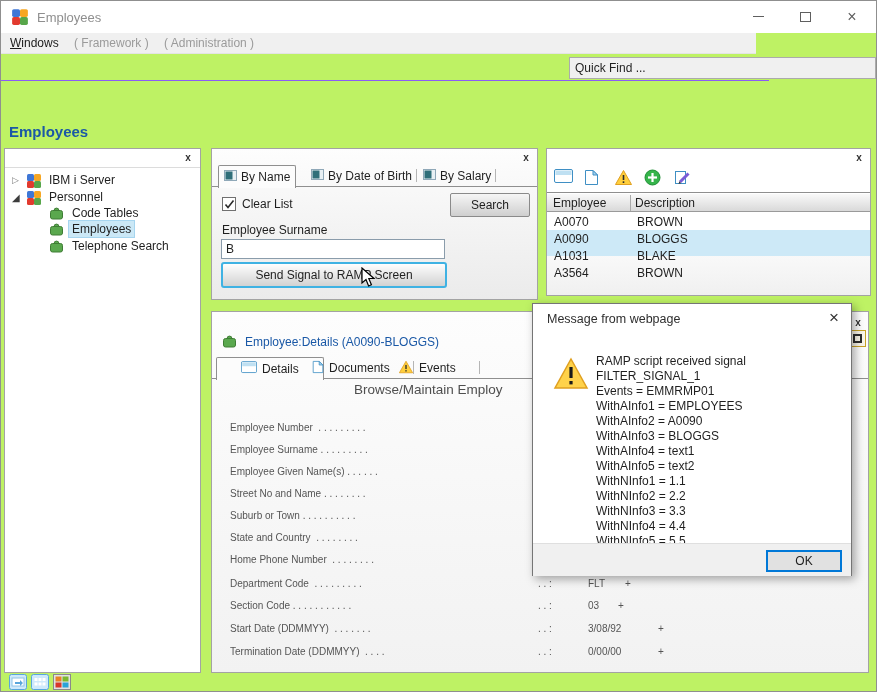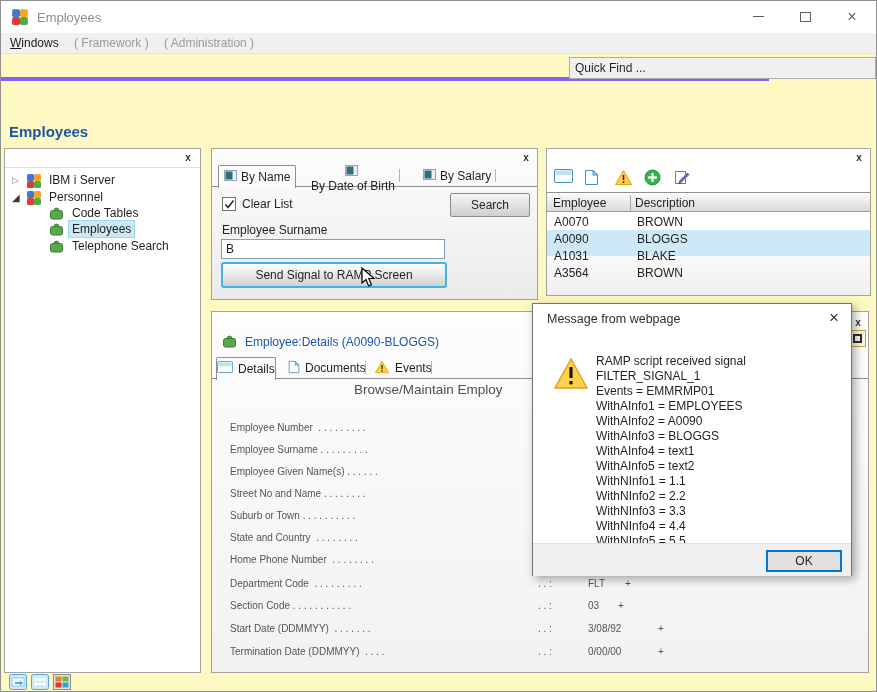--- a/index.html
+++ b/index.html
@@ -1,34 +1,34 @@
 <!DOCTYPE html>
 <html><head>
 <meta charset="utf-8">
 <style>
   html,body{margin:0;padding:0;background:#cfcfcf;}
   *{box-sizing:border-box;}
-  .win{position:relative;width:877px;height:692px;background:#fef9c3;border:1px solid #8f8f8f;
+  .win{position:relative;width:877px;height:692px;background:#bef264;border:1px solid #8f8f8f;
        font-family:"Liberation Sans","DejaVu Sans",sans-serif;font-size:12px;color:#1f1f1f;overflow:hidden;}
   
   .titlebar{position:absolute;left:0;top:0;width:875px;height:32px;background:#ffffff;}
   .app-icon{position:absolute;left:10px;top:7px;width:18px;height:18px;}
   .title-text{position:absolute;left:36px;top:9px;color:#8f8f8f;font-size:13px;}
   .winctl{position:absolute;top:0;width:40px;height:31px;display:flex;align-items:center;justify-content:center;cursor:default;}
   .winctl.min{left:737px;} .winctl.max{left:784px;} .winctl.close{left:831px;}
   .glyph-min{width:11px;height:1px;background:#5f5f5f;}
   .glyph-max{width:11px;height:10px;border:1px solid #5f5f5f;}
   .glyph-close{font-size:16px;color:#5f5f5f;line-height:16px;}
   
-  .menubar{position:absolute;left:0;top:32px;width:875px;height:21px;background:#f0f0f0;border-bottom:1px solid #e4e4e4;}
+  .menubar{position:absolute;left:0;top:32px;width:755px;height:21px;background:#f0f0f0;border-bottom:1px solid #e4e4e4;}
   .menu-item{display:inline-block;margin-top:3px;padding:0 6px;color:#9a9a9a;}
   .menu-item.first{margin-left:3px;color:#1a1a1a;}
   .menu-item.first::first-letter{text-decoration:underline;}
   
-  .toolrow{position:absolute;left:0;top:54px;width:768px;height:26px;border-bottom:4px solid #8b5cf6;}
+  .toolrow{position:absolute;left:0;top:54px;width:768px;height:26px;border-bottom:1px solid #8b5cf6;}
   .quickfind{position:absolute;left:568px;top:2px;width:307px;height:22px;background:#f0f0f0;border:1px solid #ababab;
              padding:3px 0 0 5px;color:#1f1f1f;}
   .heading{position:absolute;left:8px;top:122px;font-size:15px;font-weight:bold;color:#1a58a6;}
   
   .panel{position:absolute;border:1px solid #a3a3a3;}
   .pclose{position:absolute;font-size:10px;font-weight:bold;color:#333;width:12px;height:12px;text-align:center;line-height:12px;cursor:default;}
   
   .tree{left:3px;top:147px;width:197px;height:525px;background:#ffffff;}
   .tree .pclose{right:6px;top:3px;}
   .tree-head{position:absolute;left:0;top:0;width:100%;height:19px;border-bottom:1px solid #dcdcdc;}
@@ -39,21 +39,21 @@
   .ticon{width:17px;height:15px;margin-right:3px;display:inline-block;}
   .tlabel{padding:1px 3px;}
   .tlabel.sel{background:#cbe8f6;outline:1px solid #a6d5ef;}
   
   .filter{left:210px;top:147px;width:327px;height:152px;background:linear-gradient(#fdfdfd,#ebebeb);}
   .filter .pclose{right:5px;top:3px;}
   .ftabs{position:absolute;left:0;top:16px;width:100%;height:22px;border-bottom:1px solid #8f8f8f;}
   .ftab{position:absolute;top:0;height:22px;display:flex;align-items:center;padding:0 5px;white-space:nowrap;cursor:default;}
   .ftab .tabico{margin-right:4px;}
   .ftab.active{left:6px;background:#fcfcfc;border:1px solid #8f8f8f;border-bottom:none;height:23px;border-radius:2px 2px 0 0;}
-  .ftab.t1{left:94px;flex-direction:column;} .ftab.t2{left:206px;}
+  .ftab.t1{left:94px;} .ftab.t2{left:206px;}
   .ftab .vdiv{position:absolute;right:0;top:4px;height:13px;width:1px;background:#b5b5b5;}
   .chkrow{position:absolute;left:10px;top:48px;display:flex;align-items:center;}
   .chk{width:14px;height:14px;background:#fff;border:1px solid #707070;margin-right:6px;position:relative;}
   .chk svg{position:absolute;left:1px;top:1px;}
   .btn{display:flex;align-items:center;justify-content:center;background:linear-gradient(#f6f6f6,#cfcfcf);
        border:1px solid #8a8a8a;border-radius:2px;cursor:default;text-align:center;}
   .search-btn{position:absolute;left:238px;top:44px;width:80px;height:24px;}
   .surname-label{position:absolute;left:10px;top:74px;}
   .surname-input{position:absolute;left:9px;top:90px;width:224px;height:20px;background:#fff;border:1px solid #8a9cab;
                  padding:2px 0 0 4px;}
@@ -75,21 +75,21 @@
   
   .details{left:210px;top:310px;width:658px;height:362px;background:linear-gradient(#fdfdfd,#f2f2f2);}
   .details .pclose{right:4px;top:5px;}
   .pmax{position:absolute;right:2px;top:18px;width:17px;height:17px;border:1px solid #c9a227;background:#faf6ea;
         display:flex;align-items:center;justify-content:center;cursor:default;}
   .pmax span{display:block;width:9px;height:9px;border:2px solid #2d2d2d;}
   .dtitle-row{position:absolute;left:10px;top:22px;display:flex;align-items:center;}
   .dtitle-row .ticon{margin-right:6px;}
   .dtitle{font-weight:normal;color:#1a58a6;}
   .dtabs{position:absolute;left:0;top:45px;width:100%;height:22px;border-bottom:1px solid #8f8f8f;}
-  .dtab{position:absolute;top:0;height:22px;display:flex;align-items:center;padding:0 0;cursor:default;white-space:nowrap;}
+  .dtab{position:absolute;top:0;height:22px;display:flex;align-items:center;padding:0 24px;cursor:default;white-space:nowrap;}
   .dtab.active{left:4px;background:#fcfcfc;border:1px solid #8f8f8f;border-bottom:none;height:23px;border-radius:2px 2px 0 0;}
   .dtab.t1{left:76px;} .dtab.t2{left:162px;}
   .dtab .tico{margin-right:5px;}
   .dtab .vdiv{position:absolute;right:0;top:4px;height:13px;width:1px;background:#b5b5b5;}
   .form-title{position:absolute;left:142px;top:70px;font-size:13.5px;color:#4f4f4f;}
   .frow{position:absolute;left:18px;height:16px;color:#555;font-size:10px;white-space:pre;}
   .fr0{top:110px;} .fr1{top:132px;} .fr2{top:154px;} .fr3{top:176px;} .fr4{top:198px;} .fr5{top:220px;}
   .fr6{top:242px;} .fr7{top:266px;} .fr8{top:288px;} .fr9{top:311px;} .fr10{top:334px;}
   .fsep{position:absolute;left:308px;top:0;}
   .fval{position:absolute;left:358px;top:0;}

